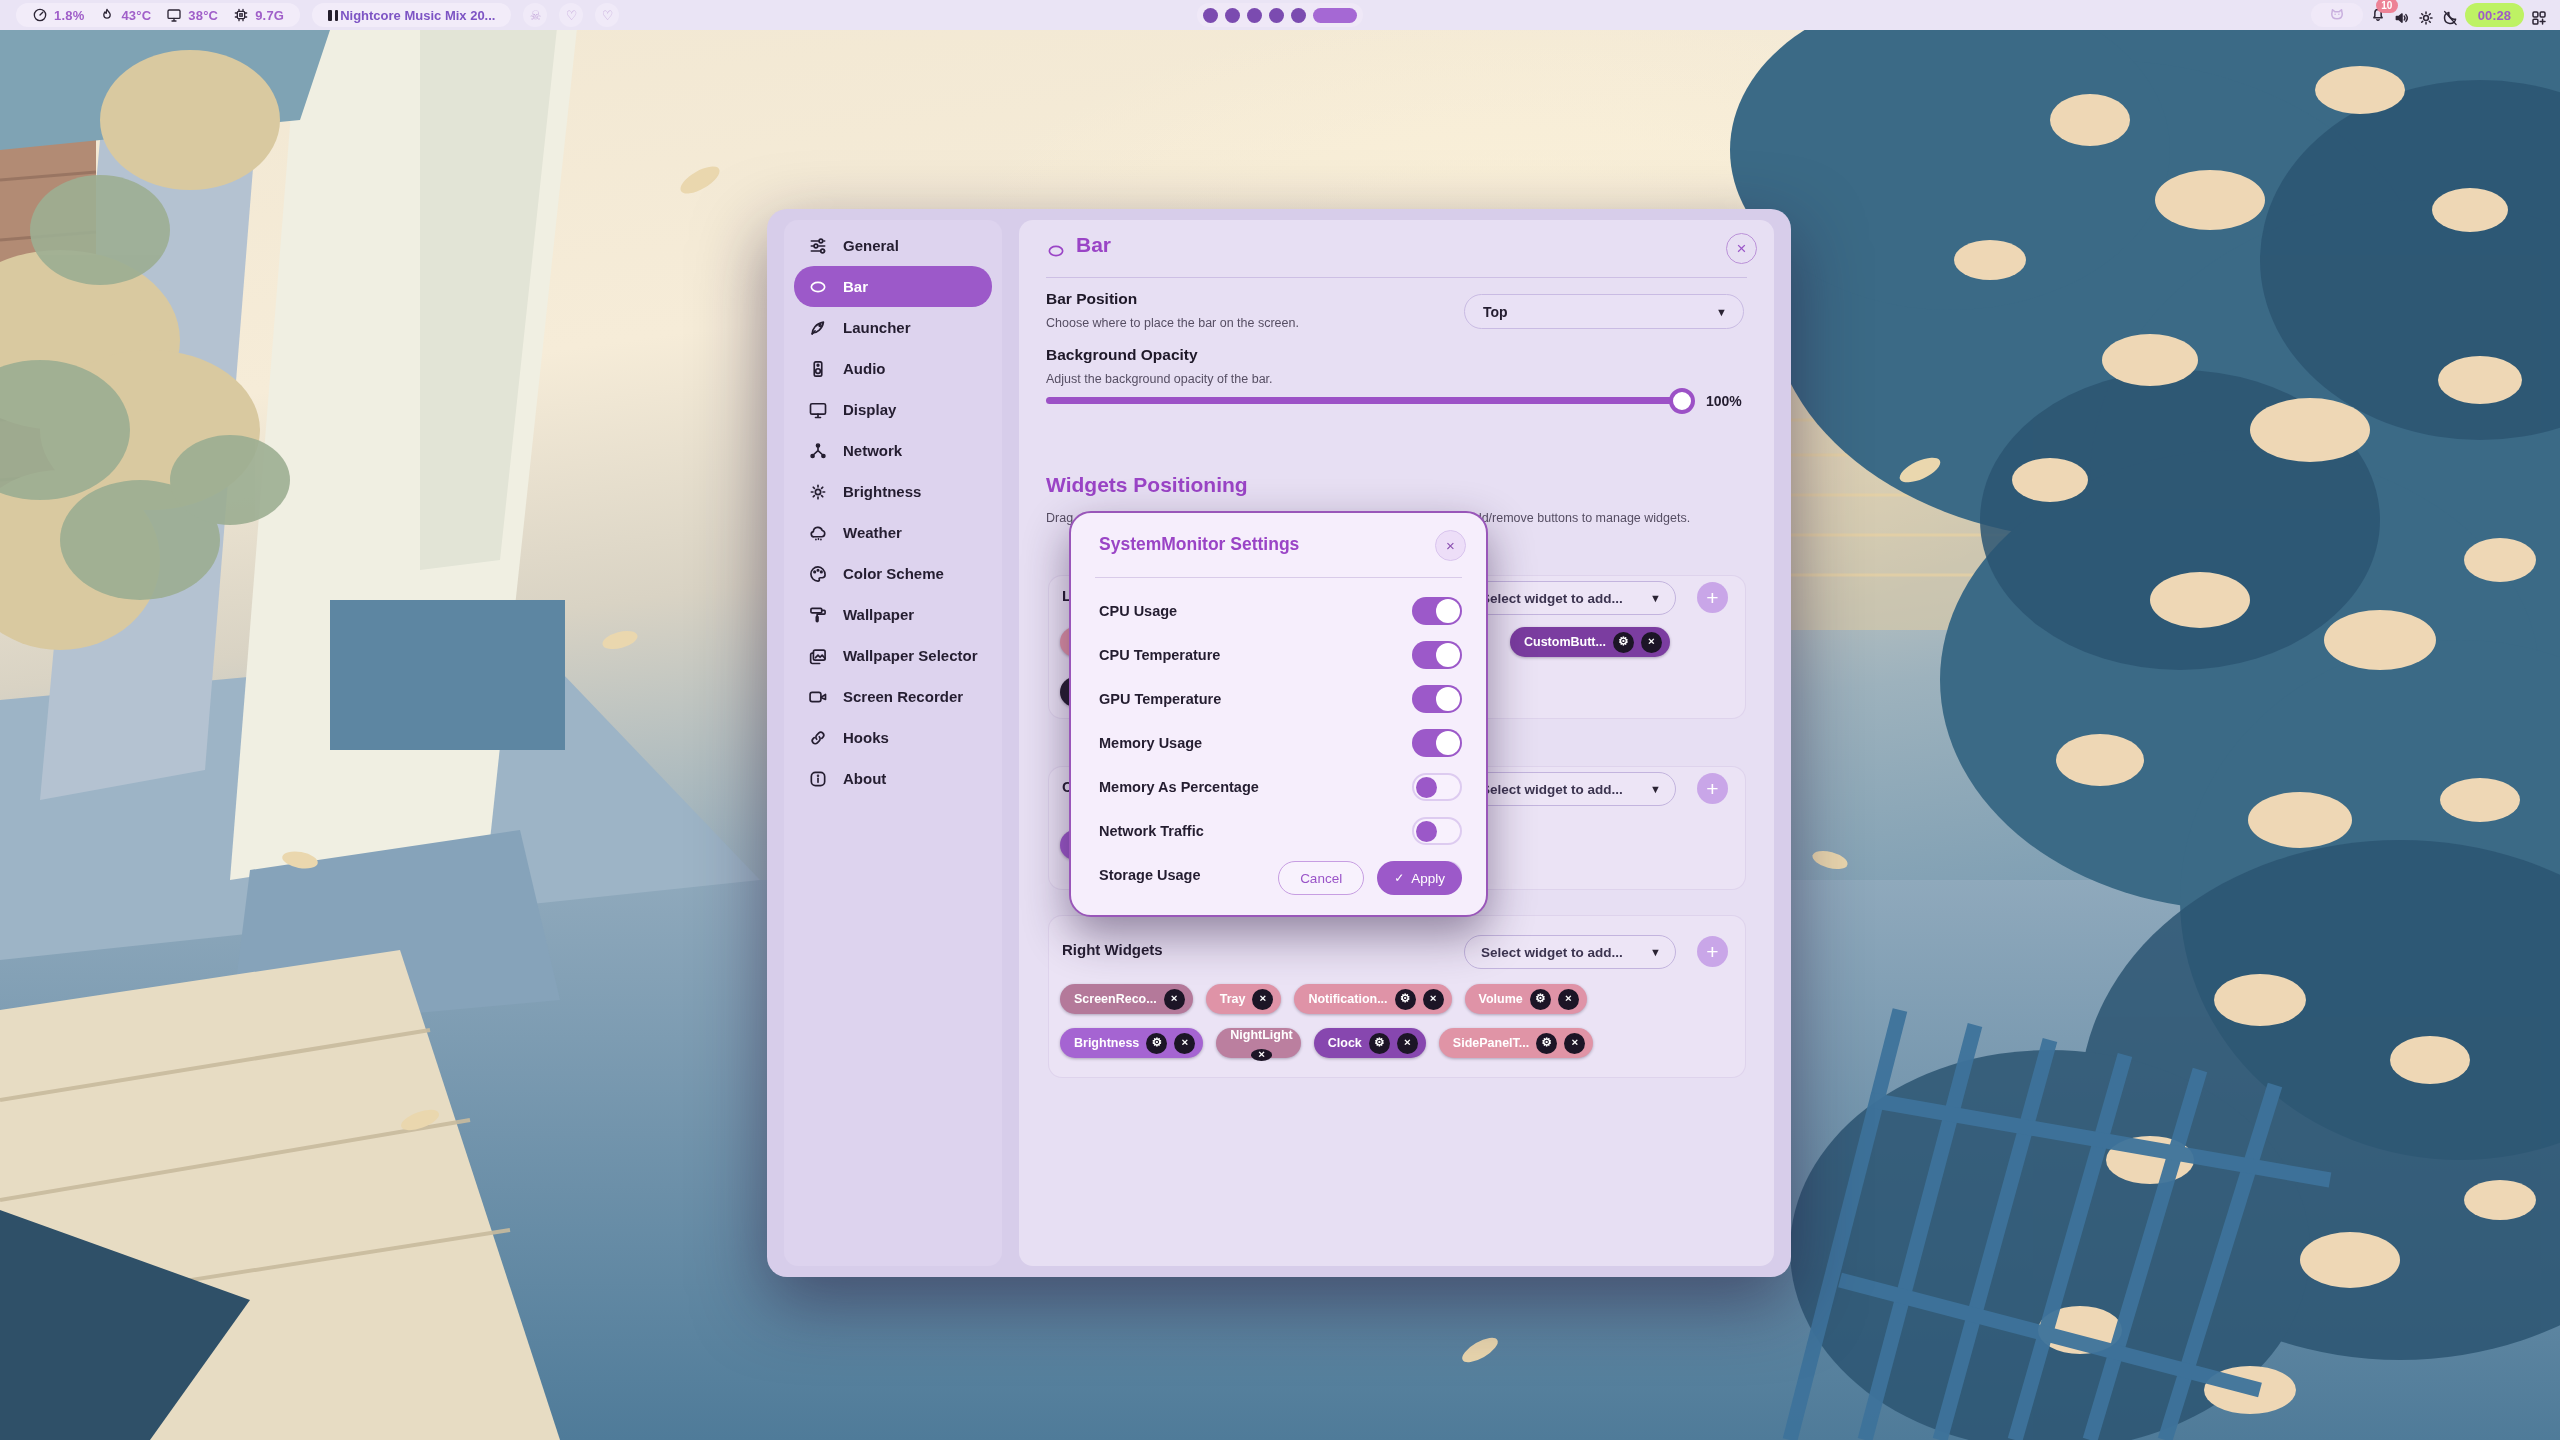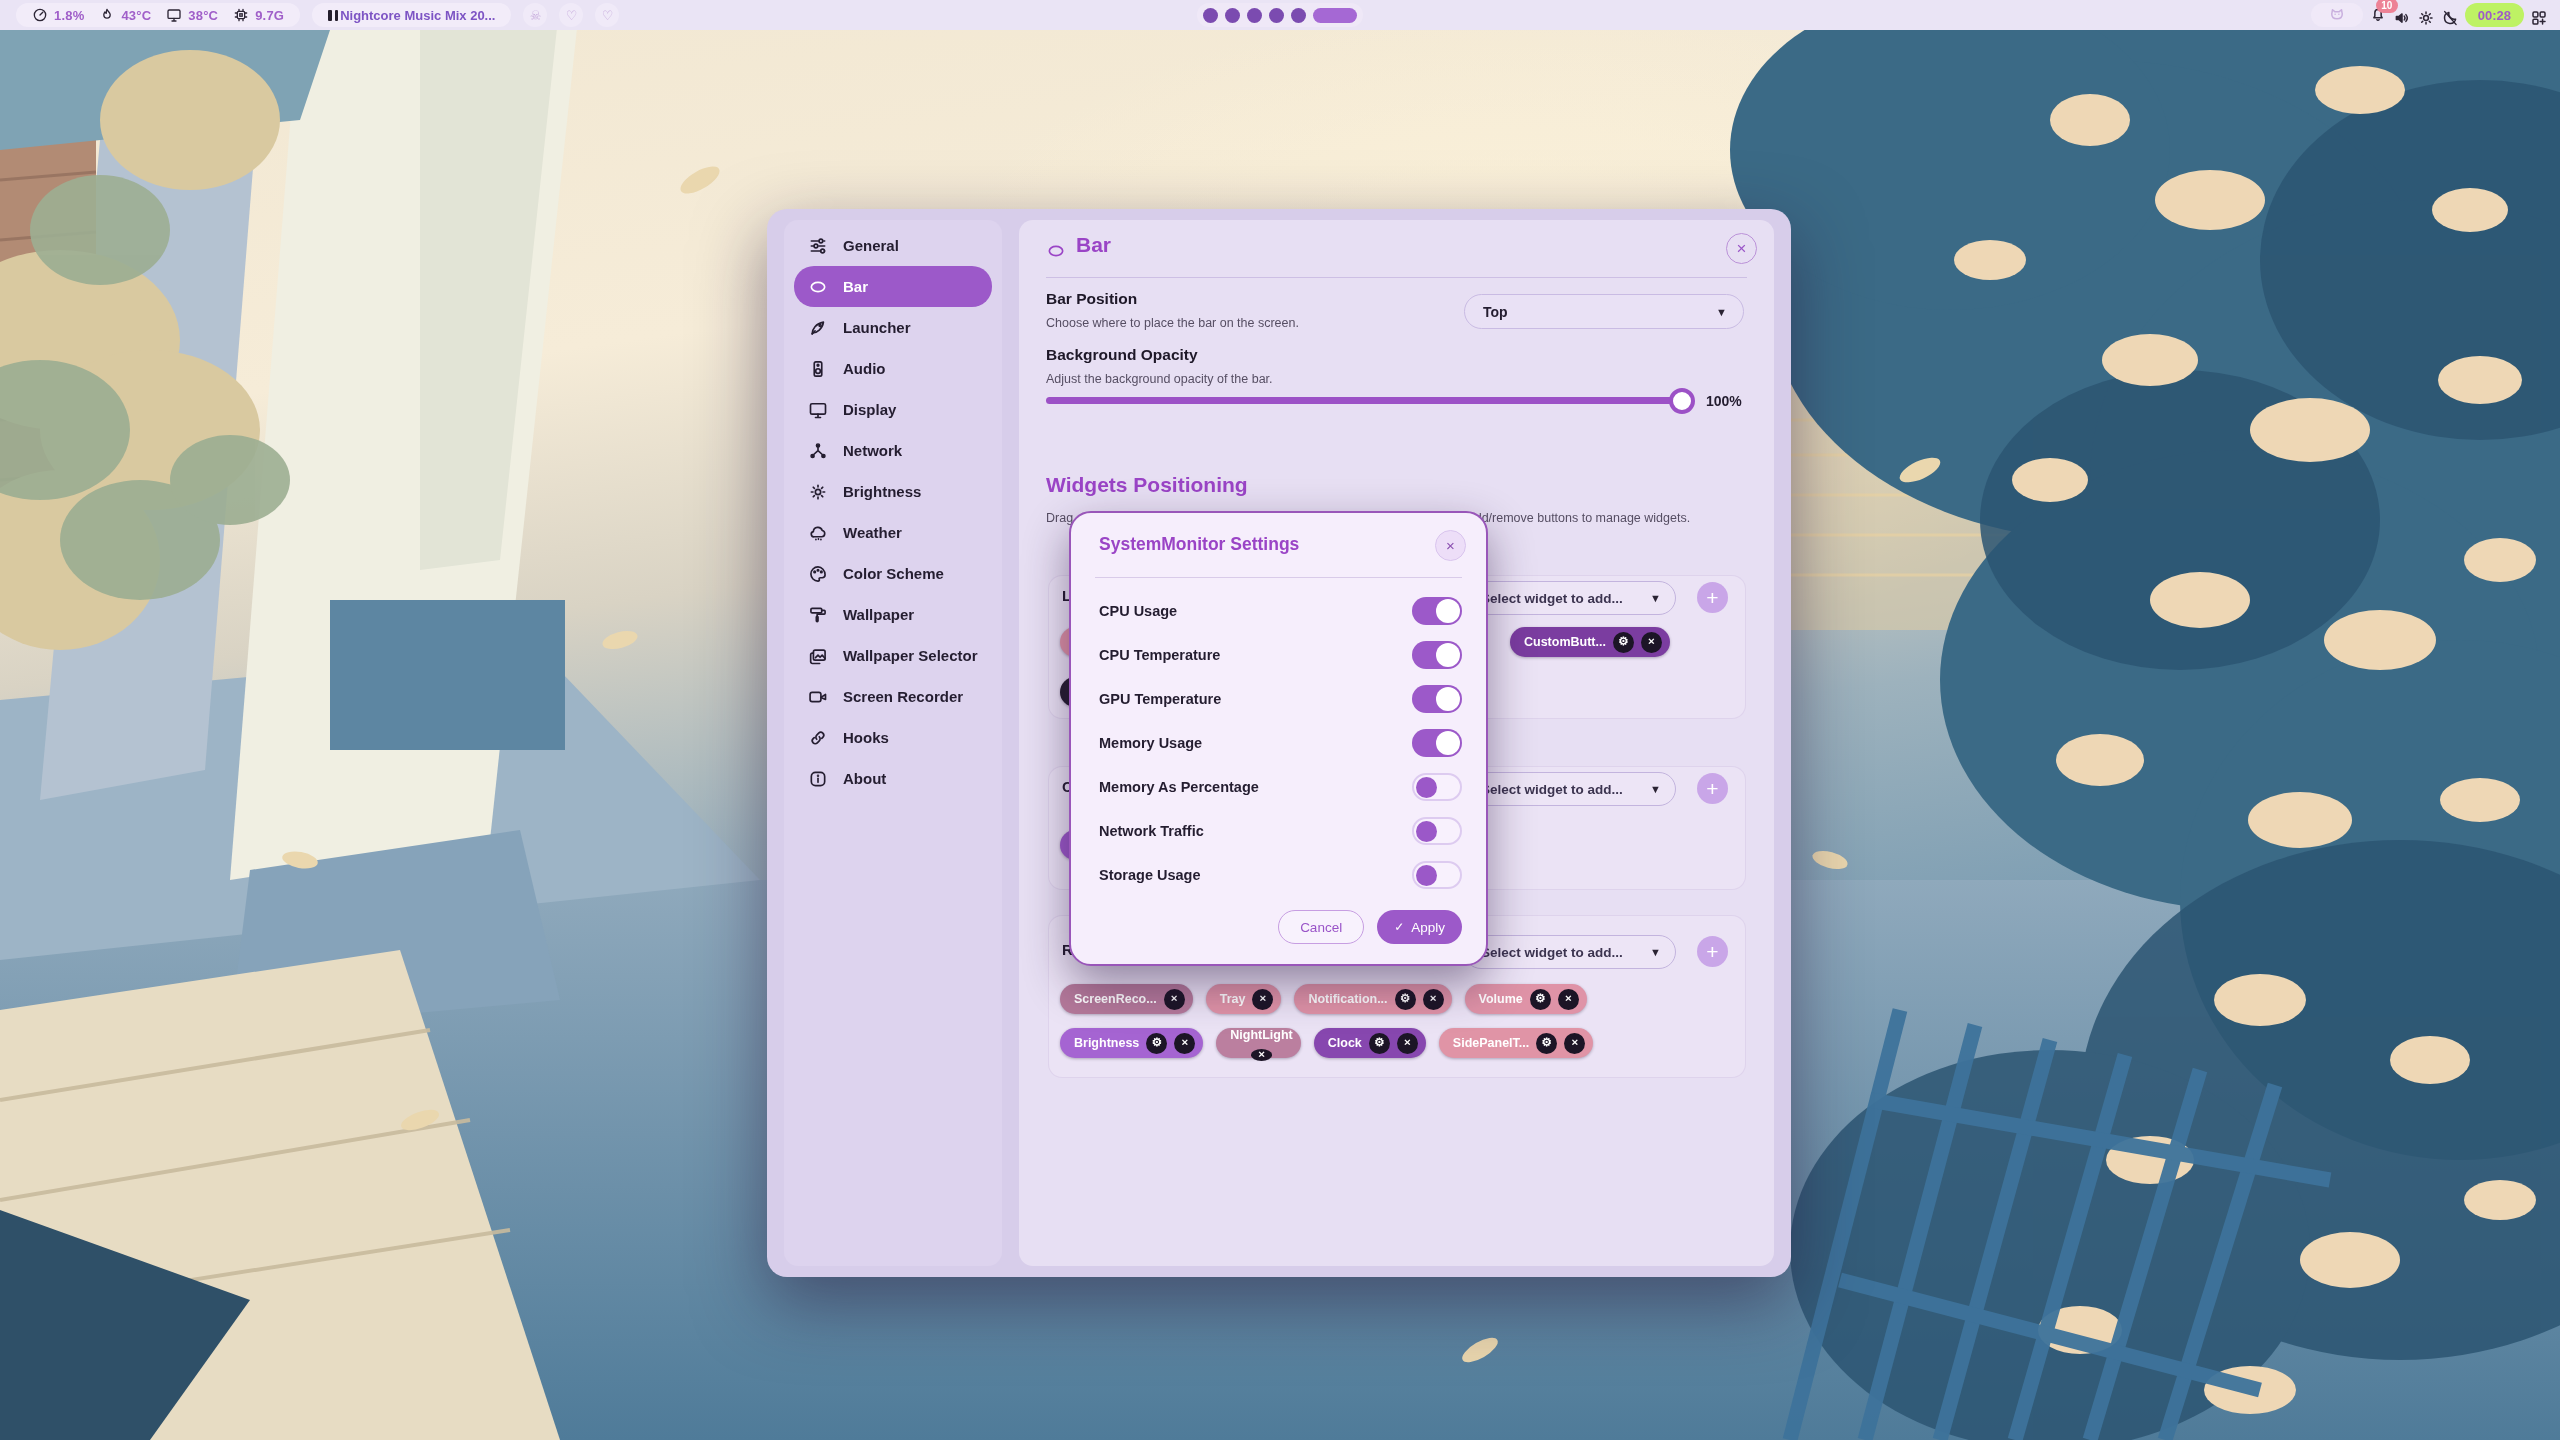--- a/index.html
+++ b/index.html
@@ -79,21 +79,21 @@
   #sec-center{top:546px;height:124px;} #sec-center .sec-label{top:12px;} #sec-center .sec-dd{top:6px;} #sec-center .addbtn{top:7px;}
   #sec-right{top:695px;height:163px;} #sec-right .sec-label{top:26px;} #sec-right .sec-dd{top:20px;} #sec-right .addbtn{top:21px;}
   .chiprow{position:absolute;left:12px;display:flex;gap:13px;}
   .chip{height:30px;border-radius:15px;display:inline-flex;align-items:center;gap:7px;padding:0 8px 0 14px;
         color:#fff;font-size:12.5px;font-weight:700;box-shadow:0 1px 3px rgba(30,15,45,.3);cursor:grab;}
   .chip .cbtn{width:21px;height:21px;border-radius:50%;background:#1c1526;color:#fff;display:flex;align-items:center;
               justify-content:center;font-size:11.5px;line-height:1;cursor:pointer;}
   .chip.partial{width:128px;padding:0;}
 
   
-  #modal{position:absolute;left:1069px;top:511px;width:419px;height:455px;box-sizing:border-box;background:#f6eefc;
+  #modal{position:absolute;left:1069px;top:511px;width:419px;height:406px;box-sizing:border-box;background:#f6eefc;
          border:2px solid #9956b9;border-radius:22px;box-shadow:0 18px 45px rgba(35,15,55,.45);z-index:20;}
   .md-title{position:absolute;left:28px;top:21px;font-size:17.5px;font-weight:700;color:#9a44c6;}
   .md-close{position:absolute;right:20px;top:17px;width:31px;height:31px;border-radius:50%;background:#eddef8;
             border:1px solid #d9c4ee;box-sizing:border-box;color:#8a4fb0;font-size:15px;display:flex;align-items:center;
             justify-content:center;cursor:pointer;}
   .md-div{position:absolute;left:24px;right:24px;top:64px;border-top:1px solid #d9cbe9;}
   .md-rows{position:absolute;left:0;right:0;top:76px;}
   .md-row{height:44px;display:flex;align-items:center;justify-content:space-between;padding:0 24px 0 28px;}
   .md-row .lb{font-size:14.5px;font-weight:700;color:#241d30;}
   .tg{width:50px;height:28px;border-radius:14px;position:relative;box-sizing:border-box;cursor:pointer;}

